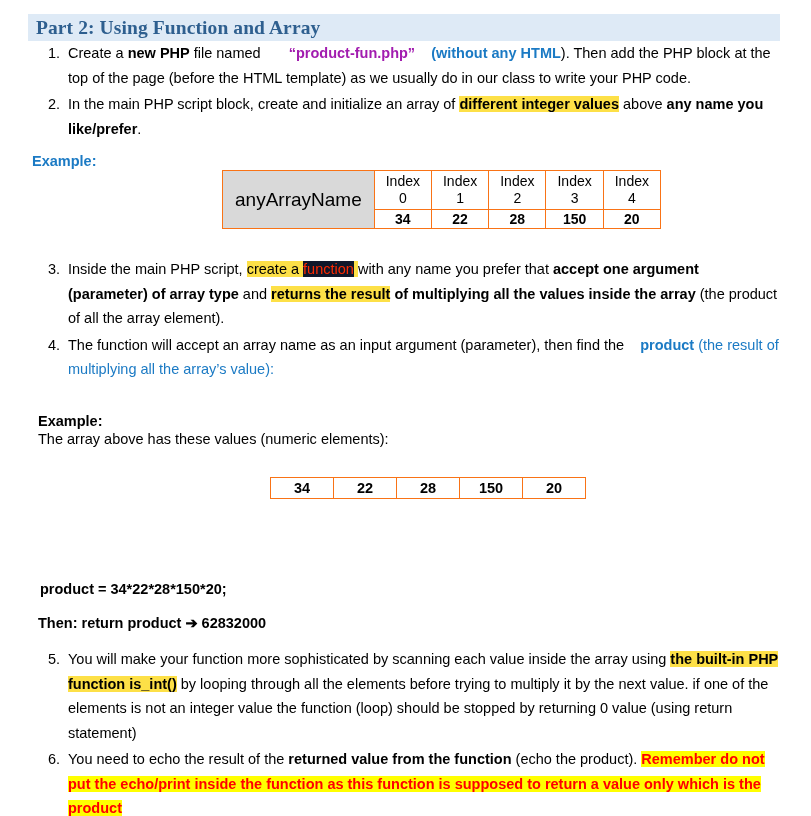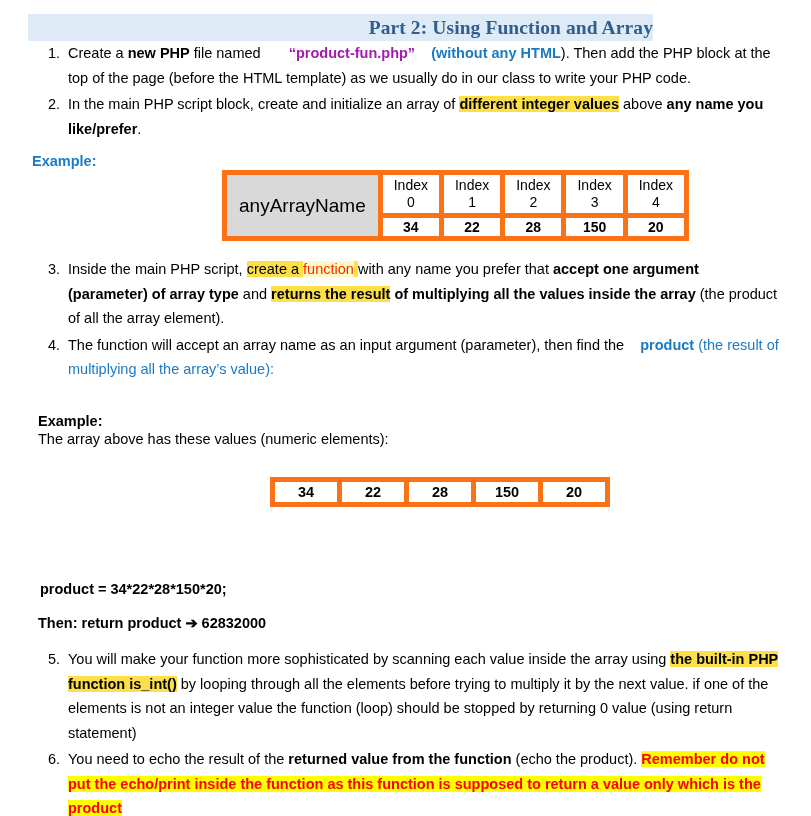--- a/index.html
+++ b/index.html
@@ -21,32 +21,31 @@
     width: 811px;
     height: 816px;
     padding: 0;
   }
 
   
   .section-header {
     position: absolute;
     left: 28px;
     top: 14px;
-    width: 625px;
+    width: 752px;
     height: 27px;
     background: #deeaf6;
     color: #2e5f8f;
     font-family: "Liberation Serif", serif;
     font-size: 19.5px;
     font-weight: bold;
     line-height: 27px;
     padding-left: 8px;
     box-sizing: border-box;
     letter-spacing: 0.1px;
-    text-align: right;
   }
 
   
   ol.steps {
     position: absolute;
     margin: 0;
     padding: 0;
     list-style: none;
   }
   ol.steps li {
@@ -67,21 +66,21 @@
   .list-mid   { left: 30px; top: 257px; width: 752px; }
   .list-bot   { left: 30px; top: 647px; width: 752px; }
 
   
   b, .b { font-weight: bold; }
   .red  { color: #a21caf; font-weight: bold; margin-left: 24px; }
   .blue { color: #1b7ac4; }
   .blue-b { color: #1b7ac4; font-weight: bold; margin-left: 12px; }
   .hl   { background: #fde047; }
   .hl-red { background: #ffff00; color: #ff0000; font-weight: bold; }
-  .hl-orange { background: #fef9c3; color: #ff2a00; }
+  .hl-orange { background: #0f172a; color: #ff2a00; }
   .sel  { background: #b4c7e7; }
 
   
   .para { position: absolute; line-height: 22px; }
   .ex-blue {
     color: #1b7ac4;
     font-weight: bold;
     font-size: 14.5px;
   }
   .ex-black {
@@ -97,21 +96,21 @@
   .p-product  { left: 40px; top: 578px; font-weight: bold; }
   .p-then     { left: 38px; top: 612px; font-weight: bold; }
 
   
   table.arrtable {
     position: absolute;
     border-collapse: collapse;
     font-size: 14px;
   }
   table.arrtable td {
-    border: 5px solid #f97316;
+    border: 1px solid #f97316;
     text-align: center;
     padding: 1px 6px;
   }
   #array-table { left: 222px; top: 170px; }
   #array-table td.namecell {
     background: #d9d9d9;
     font-size: 19px;
     padding: 2px 12px;
     white-space: nowrap;
   }

